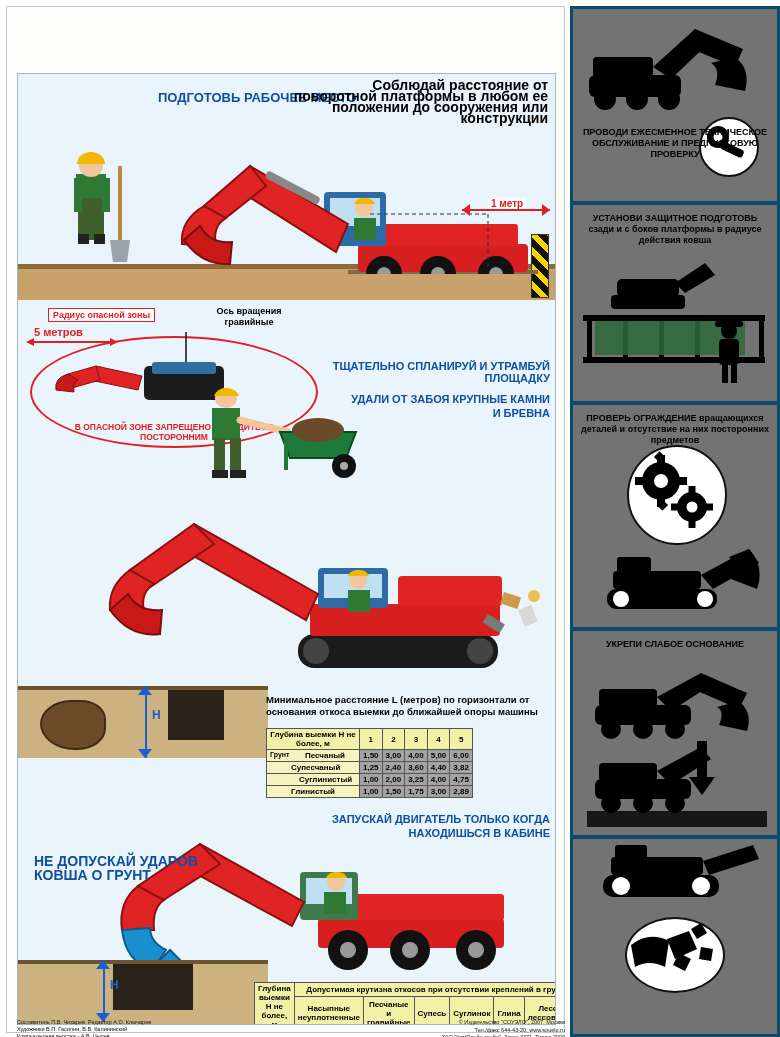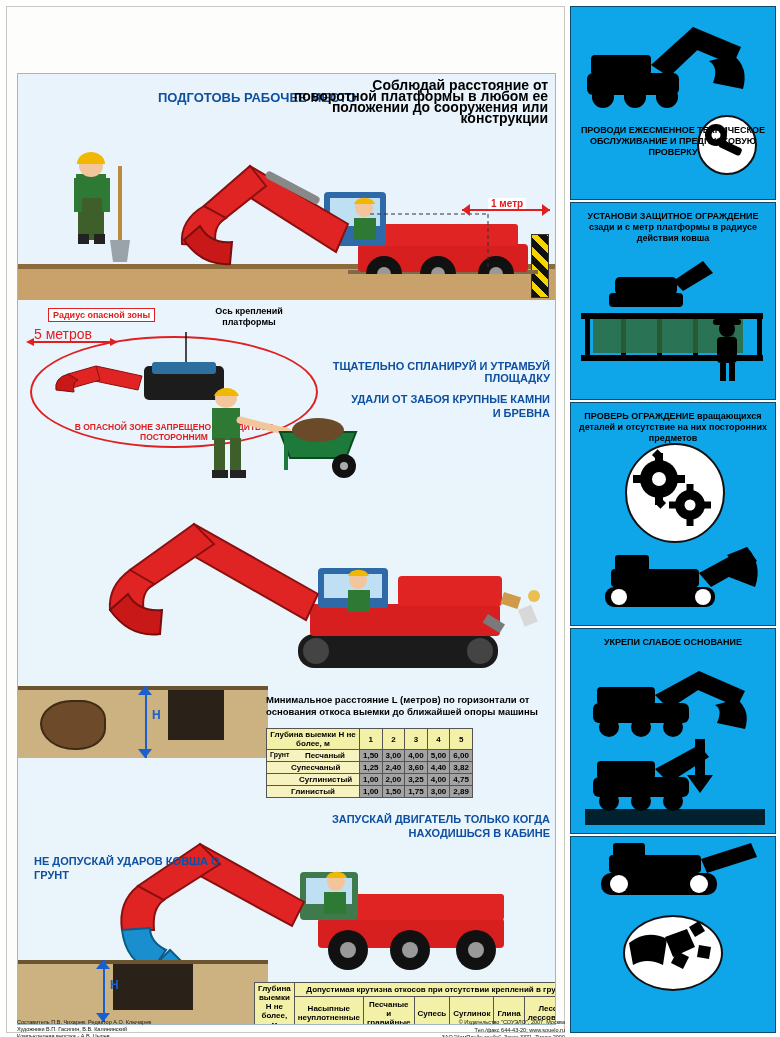--- a/index.html
+++ b/index.html
@@ -45,28 +45,28 @@
   .metre-arrow .l{position:absolute;left:0;top:2px;border-right:8px solid #e02020;border-top:6px solid transparent;border-bottom:6px solid transparent;}
   .metre-arrow .r{position:absolute;right:0;top:2px;border-left:8px solid #e02020;border-top:6px solid transparent;border-bottom:6px solid transparent;}
   .metre-lbl{position:absolute;left:470px;top:124px;font-size:10px;font-weight:bold;color:#e02020;background:#fff;padding:0 3px;}
 
   
   .sc-zone{position:absolute;left:6px;top:230px;width:300px;height:150px;}
   .zone-ell{position:absolute;left:6px;top:32px;width:284px;height:108px;border:2px solid #e02020;border-radius:50%;}
   .zone-lbl{position:absolute;left:24px;top:4px;font-size:9px;font-weight:bold;color:#e02020;
             border:1px solid #e02020;background:#fff;padding:1px 4px;}
   .axis-lbl{position:absolute;left:170px;top:2px;font-size:9px;font-weight:bold;color:#000;text-align:center;width:110px;line-height:11px;}
-  .m5{position:absolute;left:10px;top:22px;font-size:14px;font-weight:normal;color:#e02020;}
+  .m5{position:absolute;left:10px;top:22px;font-size:11px;font-weight:bold;color:#e02020;}
   .zone-bottom{position:absolute;left:20px;top:118px;width:260px;font-size:8.5px;font-weight:bold;color:#e02020;text-align:center;}
 
   .txt-plan{position:absolute;left:300px;top:286px;width:232px;text-align:right;font-size:11px;font-weight:bold;color:#0e4fa0;}
   .txt-stones{position:absolute;left:330px;top:318px;width:202px;text-align:right;font-size:11px;font-weight:bold;color:#0e4fa0;line-height:14px;}
   .txt-before{position:absolute;left:290px;top:432px;width:242px;text-align:right;font-size:11px;font-weight:bold;color:#0e4fa0;line-height:14px;}
   .txt-start{position:absolute;left:300px;top:738px;width:232px;text-align:right;font-size:11px;font-weight:bold;color:#0e4fa0;line-height:14px;}
-  .txt-noblow{position:absolute;left:16px;top:780px;width:190px;font-size:11px;font-weight:bold;color:#0e4fa0;line-height:14px;}
+  .txt-noblow{position:absolute;left:16px;top:780px;width:190px;font-size:14px;font-weight:bold;color:#0e4fa0;line-height:14px;}
 
   .sc2{position:absolute;left:0;top:410px;width:537px;height:205px;background:#eaf4fb;}
 
   .trench1{position:absolute;left:0;top:612px;width:250px;height:72px;background:#cbb280;}
   .trench1 .top{position:absolute;left:0;top:0;width:250px;height:4px;background:#6b5530;}
   .trench1 .hole{position:absolute;left:150px;top:4px;width:56px;height:50px;background:#2a2218;}
   .rock{position:absolute;left:22px;top:626px;width:62px;height:46px;background:#6d4b2a;border-radius:50% 40% 45% 55%;border:2px solid #3e2a16;}
   .hdim{position:absolute;left:120px;top:612px;width:16px;height:72px;}
   .hdim .bar{position:absolute;left:7px;top:0;width:2px;height:72px;background:#1a5fd0;}
   .hdim .t{position:absolute;left:0;top:0;border-bottom:9px solid #1a5fd0;border-left:7px solid transparent;border-right:7px solid transparent;}
@@ -92,21 +92,21 @@
   .hdim2 span{position:absolute;left:14px;top:18px;font-size:12px;font-weight:bold;color:#1a5fd0;}
   .tbl2{position:absolute;left:236px;top:908px;}
   .tbl2 th{background:#f3f0a8;}
 
   .footer{position:absolute;left:10px;top:1012px;width:548px;height:22px;font-size:5.5px;color:#111;}
   .footer .l{position:absolute;left:0;top:0;line-height:7px;}
   .footer .r{position:absolute;right:0;top:0;text-align:right;line-height:7.5px;}
 
   
   .right{position:absolute;left:570px;top:6px;width:204px;height:1025px;}
-  .panel{position:absolute;left:0;width:204px;background:#0ea5e9;border:1px solid #0c4a6e;}
+  .panel{position:absolute;left:0;width:204px;background:#737373;border:3px solid #0c4a6e;}
   .p-txt{position:absolute;left:6px;width:192px;text-align:center;font-size:9px;font-weight:bold;
          color:#000;line-height:11px;}
   .circ-badge{position:absolute;border-radius:50%;background:#fff;border:2px solid #111;}
 
   svg{display:block;}
 </style>
 </head>
 <body>
 
 <div class="poster">
@@ -170,21 +170,21 @@
           <div class="bar"></div>
             <div class="l"></div>
             <div class="r"></div>
         </div>
         <div class="metre-lbl">1 метр</div>
       </div>
 
       <div class="sc-zone">
         <div class="zone-ell"></div>
         <div class="zone-lbl">Радиус опасной зоны</div>
-        <div class="axis-lbl">Ось креплений платформы</div>
+        <div class="axis-lbl">Ось вращения гравийные</div>
         <div class="m5">5 метров</div>
         <svg width="300" height="150" style="position:absolute;left:0;top:0">
           <line x1="10" y1="38" x2="86" y2="38" stroke="#e02020" stroke-width="2"></line>
           <path d="M10 34 v8 l-8 -4 z" fill="#e02020"></path>
           <path d="M86 34 v8 l8 -4 z" fill="#e02020"></path>
           <line x1="162" y1="28" x2="162" y2="68" stroke="#111" stroke-width="1.5"></line>
           <path d="M158 66 h8 l-4 8 z" fill="#111"></path>
           <g>
             <rect x="120" y="62" width="80" height="34" rx="5" fill="#1c1c1c"></rect>
             <rect x="128" y="58" width="64" height="12" rx="3" fill="#2d6f9e"></rect>
@@ -401,21 +401,21 @@
             <circle cx="17" cy="18" r="11"></circle>
             <circle cx="17" cy="18" r="4.5" fill="#fff"></circle>
             <rect x="22" y="22" width="24" height="8" rx="3" transform="rotate(25 22 22)"></rect>
           </g>
         </svg>
       </div>
       <div class="p-txt" style="top:118px">ПРОВОДИ ЕЖЕСМЕННОЕ ТЕХНИЧЕСКОЕ ОБСЛУЖИВАНИЕ И ПРЕДПУСКОВУЮ ПРОВЕРКУ</div>
     </div>
 
     <div class="panel" style="top:196px;height:196px">
-      <div class="p-txt" style="top:8px">УСТАНОВИ ЗАЩИТНОЕ ОГРАЖДЕНИЕ сзади и с метр платформы в радиусе действия ковша</div>
+      <div class="p-txt" style="top:8px">УСТАНОВИ ЗАЩИТНОЕ ПОДГОТОВЬ сзади и с боков платформы в радиусе действия ковша</div>
       <svg width="196" height="130" style="position:absolute;left:4px;top:56px">
         <g fill="#000">
           <rect x="6" y="54" width="182" height="6"></rect>
           <rect x="6" y="96" width="182" height="6"></rect>
           <rect x="10" y="54" width="5" height="48"></rect>
             <rect x="46" y="54" width="5" height="48"></rect>
           <rect x="82" y="54" width="5" height="48"></rect>
             <rect x="118" y="54" width="5" height="48"></rect>
           <rect x="154" y="54" width="5" height="48"></rect>
             <rect x="182" y="54" width="5" height="48"></rect>

